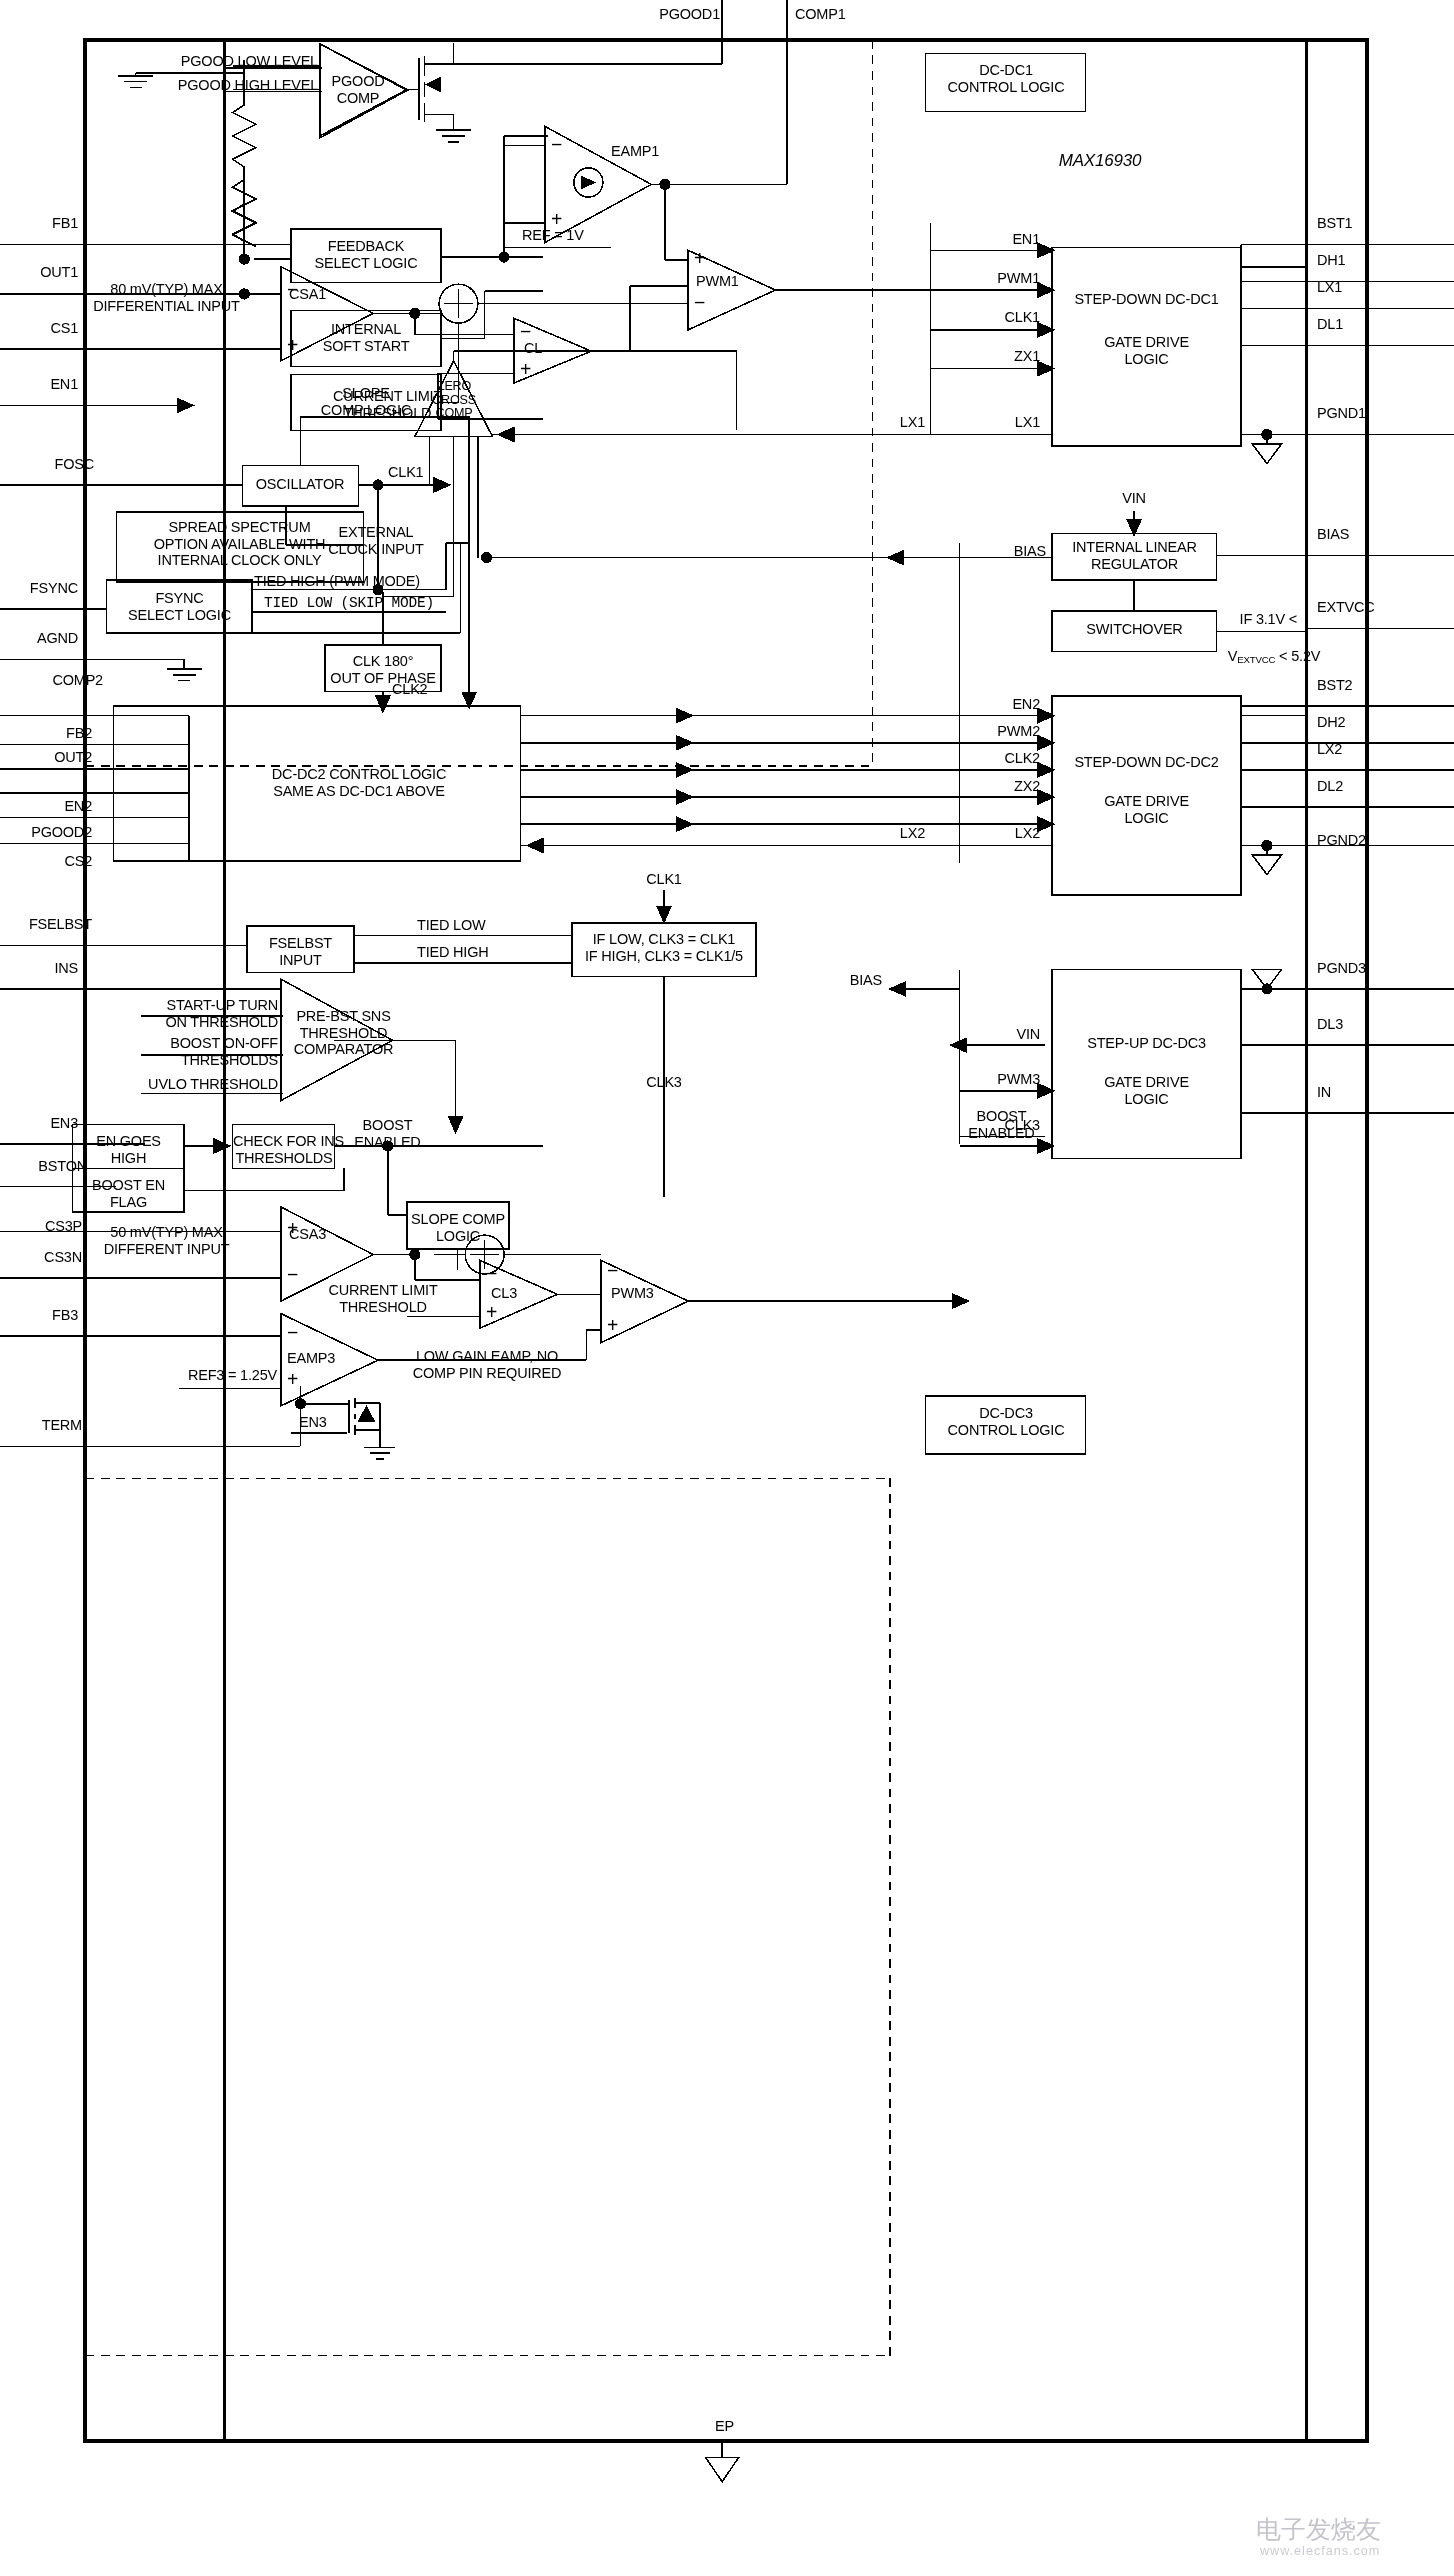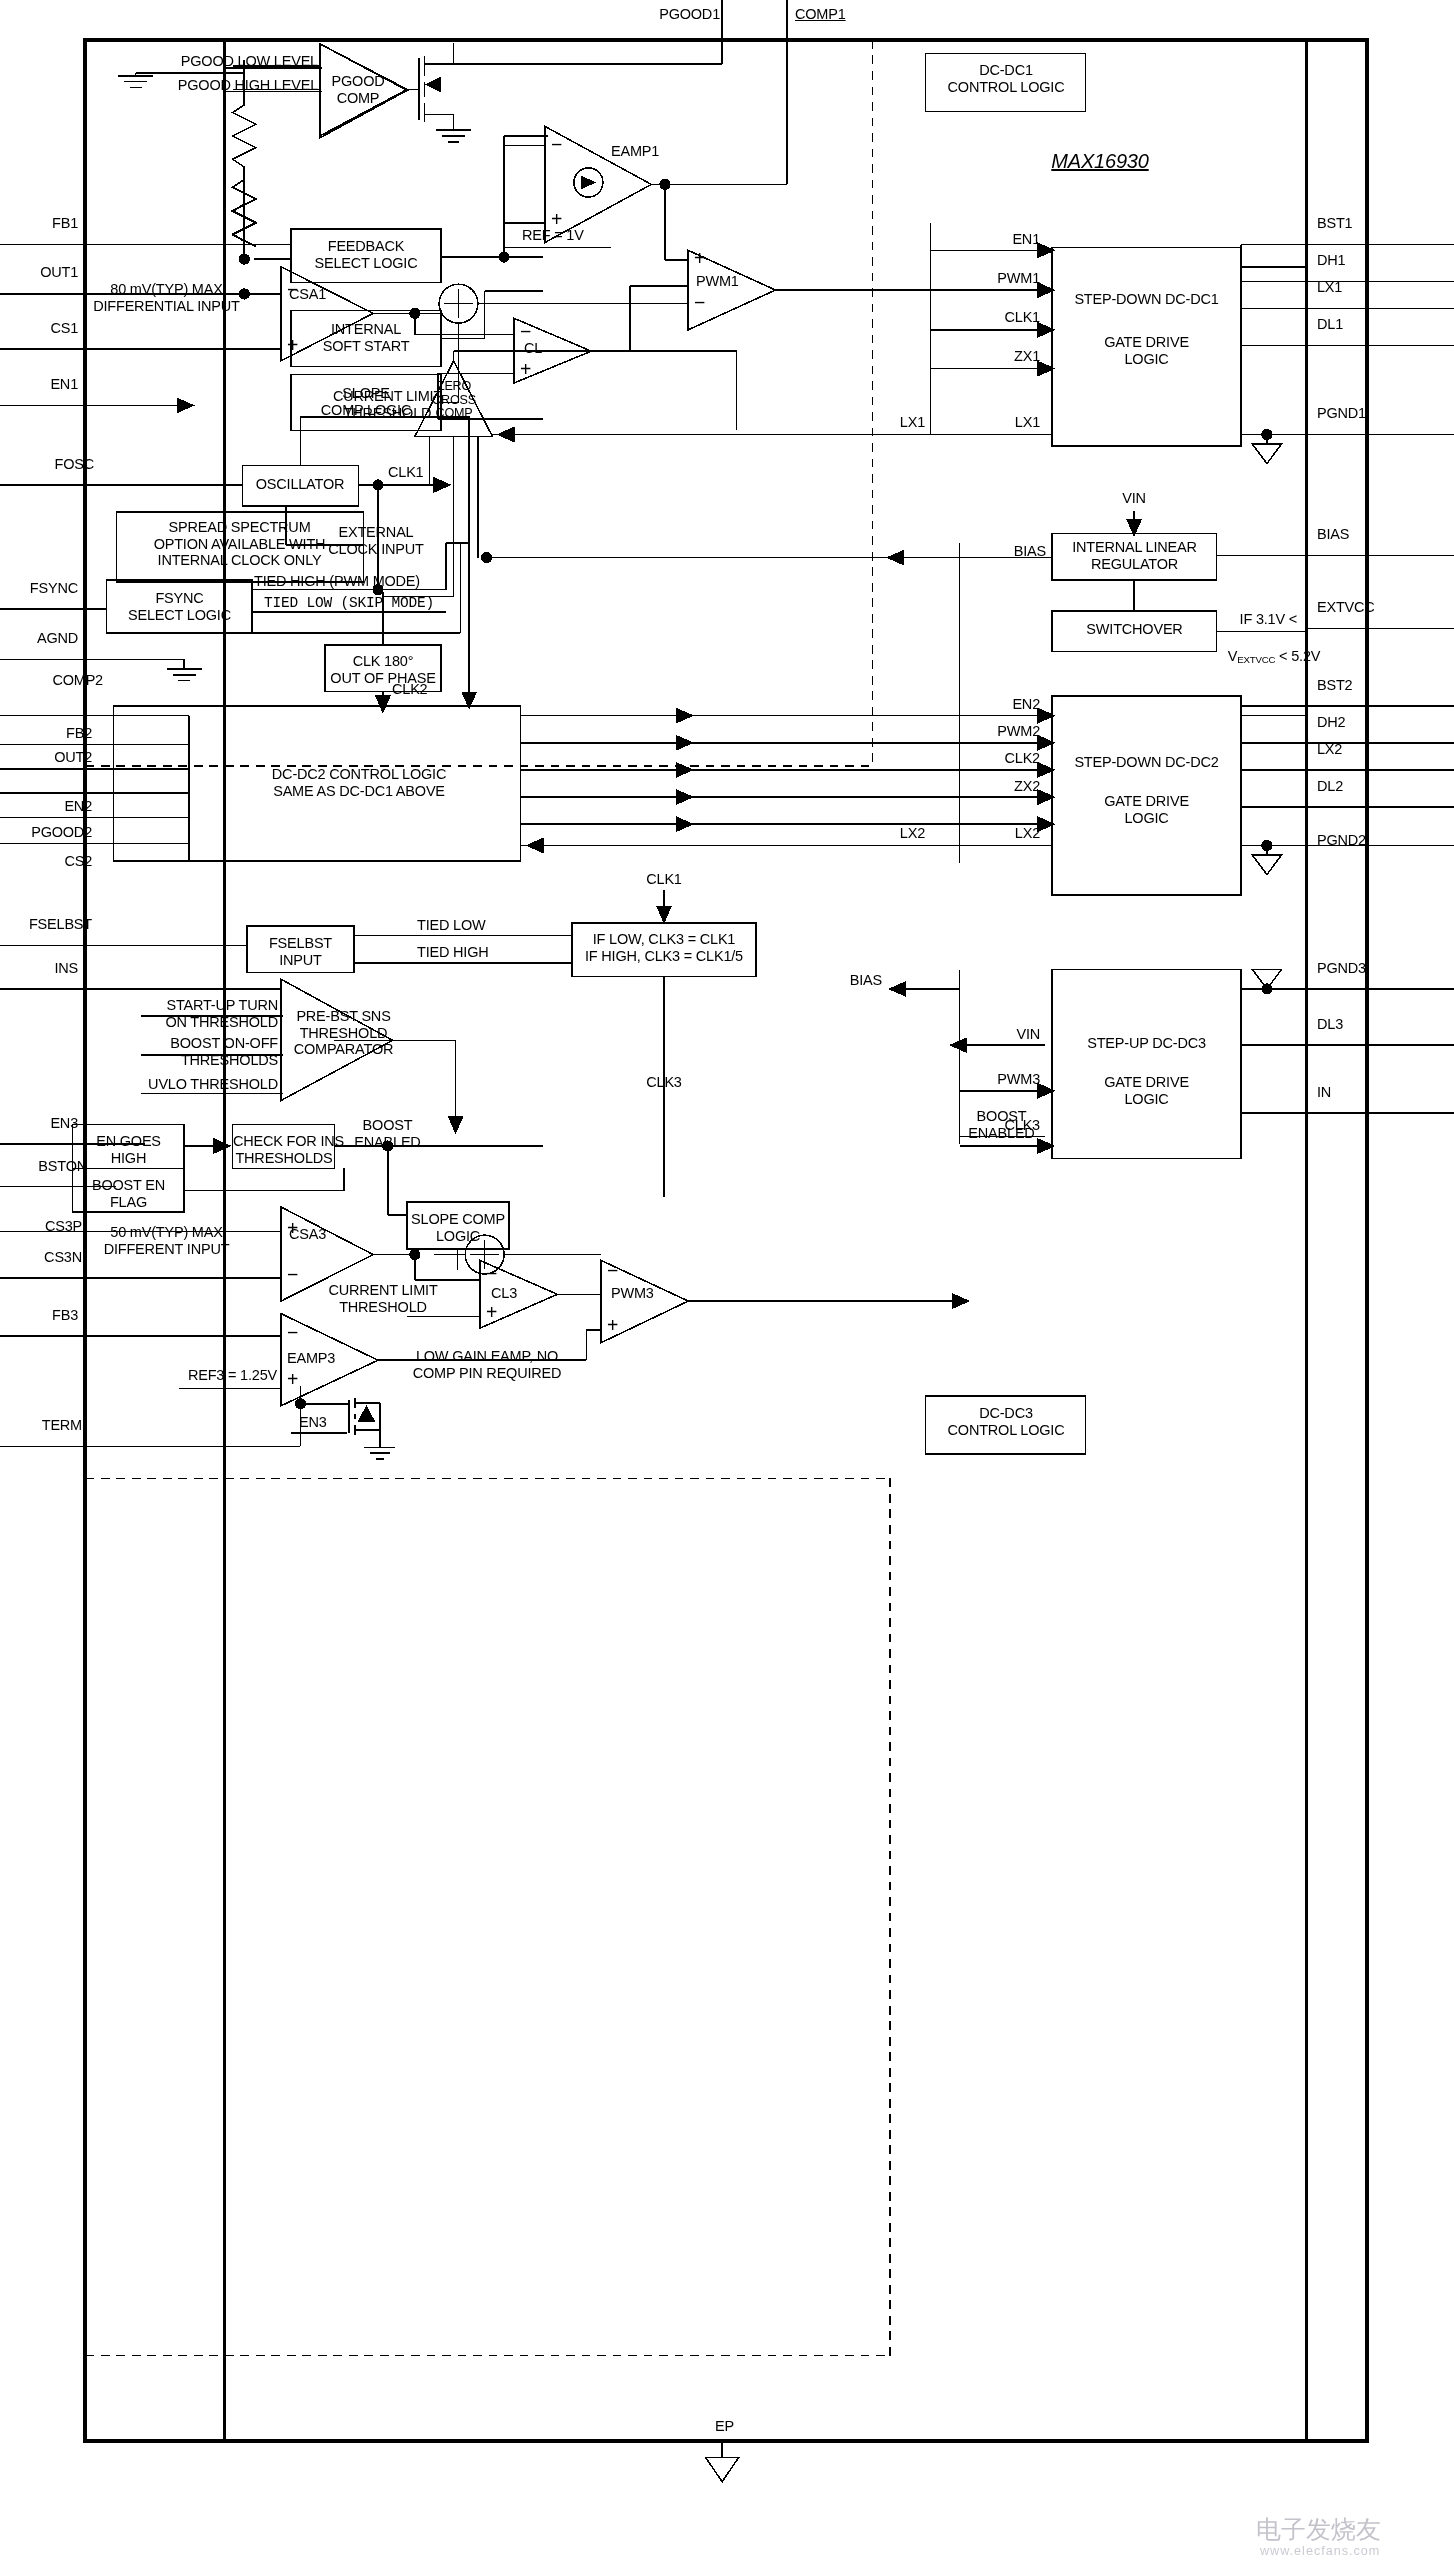--- a/index.html
+++ b/index.html
@@ -3,21 +3,21 @@
 <meta charset="utf-8">
 <style>
   html,body{margin:0;padding:0;background:#ffffff;}
   body{font-family:"Liberation Sans", sans-serif;}
   #root{position:relative;width:1454px;height:2576px;background:#fff;overflow:hidden;}
   svg{position:absolute;left:0;top:0;width:1454px;height:2576px;}
   .lbl{position:absolute;font-family:"Liberation Sans", sans-serif;font-size:14.5px;color:#000;
        white-space:pre;line-height:16.5px;letter-spacing:-0.2px;}
   .c{text-align:center;}
   .r{text-align:right;}
-  .ital{font-style:italic;font-size:20px;text-decoration:underline;}
+  .ital{font-style:italic;font-size:17px;}
   .sub{font-size:9.7px;vertical-align:-1.9px;}
   .wm{position:absolute;opacity:.45;}
   .wmtxt{font-size:25px;color:#7a7a8c;font-family:"DejaVu Sans",sans-serif;}
   .wmtxt2{font-size:12.6px;color:#8a8a9a;font-family:"Liberation Sans",sans-serif;letter-spacing:1px;}
 </style>
 </head>
 <body>
 
 <div id="root">
 
@@ -464,21 +464,21 @@
   <line x1="300" y1="1478" x2="358" y2="1478"></line>
   <line x1="300" y1="1478" x2="300" y2="1478"></line>
 
   <line x1="745" y1="2518" x2="745" y2="2535"></line>
   <path d="M728 2535 L762 2535 L745 2560 Z"></path>
 
   </g>
 </svg>
 
 <div class="lbl" style="left:656px;top:5.8px;width:64px;text-align:right;">PGOOD1</div>
-<div class="lbl" style="left:795px;top:5.8px;text-decoration:underline;">COMP1</div>
+<div class="lbl" style="left:795px;top:5.8px;">COMP1</div>
 
 <div class="lbl r" style="left:0px;top:215px;width:78px;">FB1</div>
 <div class="lbl r" style="left:0px;top:264px;width:78px;">OUT1</div>
 <div class="lbl r" style="left:0px;top:320px;width:78px;">CS1</div>
 <div class="lbl r" style="left:0px;top:376px;width:78px;">EN1</div>
 <div class="lbl r" style="left:0px;top:456px;width:78px;padding-left:16px;">FOSC</div>
 <div class="lbl r" style="left:0px;top:580px;width:78px;">FSYNC</div>
 <div class="lbl r" style="left:0px;top:630px;width:78px;">AGND</div>
 <div class="lbl r" style="left:0px;top:672px;width:92px;padding-left:11px;">COMP2</div>
 <div class="lbl r" style="left:0px;top:725px;width:92px;">FB2</div>

